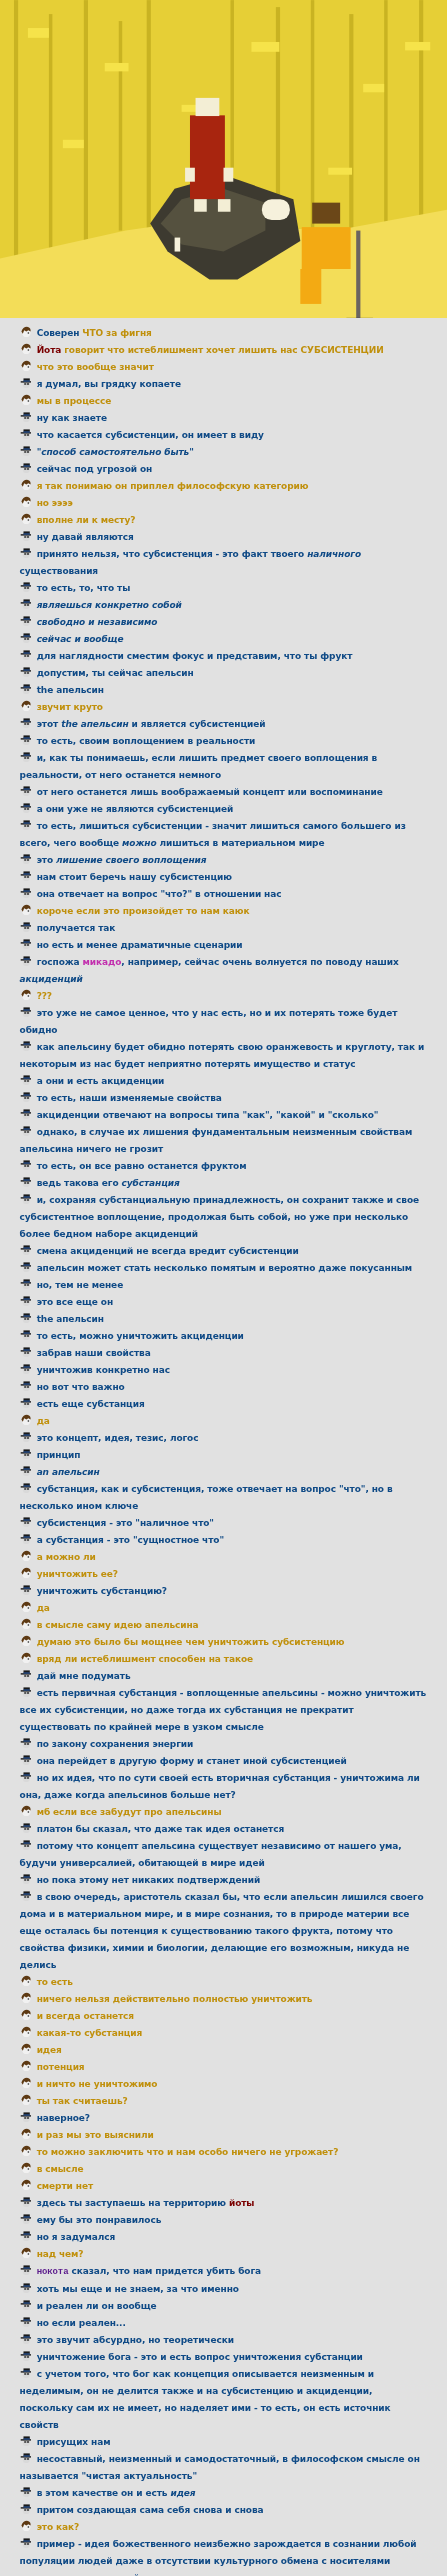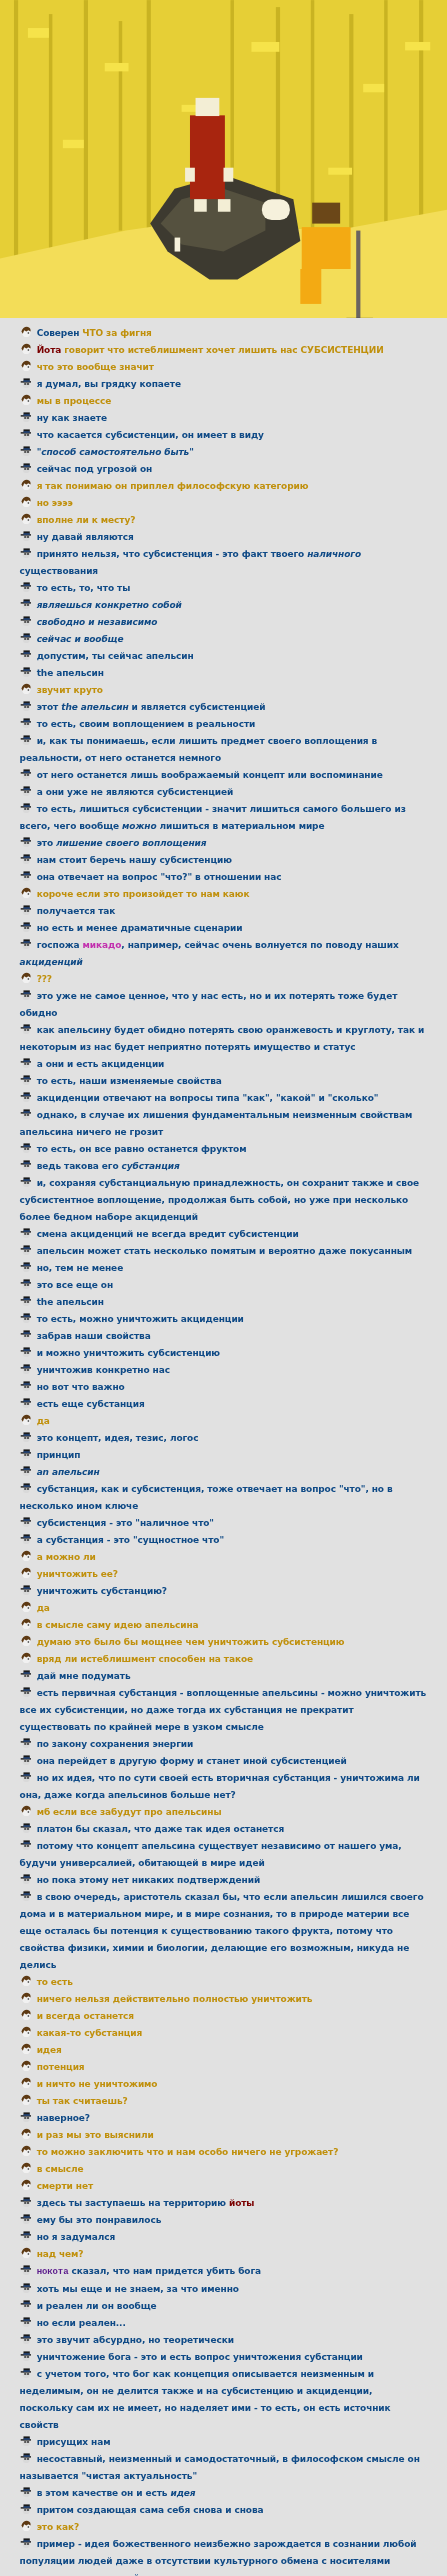--- a/index.html
+++ b/index.html
@@ -227,20 +227,30 @@
 <i class="blue">сейчас и вообще</i></div>
     <div class="line">
   <svg class="av" viewBox="0 0 16 16">
     <circle cx="9" cy="11" r="5" fill="#d9d9d9"></circle>
     <rect x="6" y="9" width="3" height="2" fill="#222"></rect>
     <rect x="10" y="9" width="3" height="2" fill="#222"></rect>
     <rect x="5" y="2" width="9" height="5" fill="#1a1a1a"></rect>
     <rect x="1" y="6" width="15" height="2" fill="#1a1a1a"></rect>
     <rect x="5" y="5" width="9" height="1.5" fill="#2a5fb0"></rect>
   </svg>
+<span class="blue">для наглядности сместим фокус и представим, что ты фрукт</span></div>
+    <div class="line">
+  <svg class="av" viewBox="0 0 16 16">
+    <circle cx="9" cy="11" r="5" fill="#d9d9d9"></circle>
+    <rect x="6" y="9" width="3" height="2" fill="#222"></rect>
+    <rect x="10" y="9" width="3" height="2" fill="#222"></rect>
+    <rect x="5" y="2" width="9" height="5" fill="#1a1a1a"></rect>
+    <rect x="1" y="6" width="15" height="2" fill="#1a1a1a"></rect>
+    <rect x="5" y="5" width="9" height="1.5" fill="#2a5fb0"></rect>
+  </svg>
 <span class="blue">допустим, ты сейчас апельсин</span></div>
     <div class="line">
   <svg class="av" viewBox="0 0 16 16">
     <circle cx="9" cy="11" r="5" fill="#d9d9d9"></circle>
     <rect x="6" y="9" width="3" height="2" fill="#222"></rect>
     <rect x="10" y="9" width="3" height="2" fill="#222"></rect>
     <rect x="5" y="2" width="9" height="5" fill="#1a1a1a"></rect>
     <rect x="1" y="6" width="15" height="2" fill="#1a1a1a"></rect>
     <rect x="5" y="5" width="9" height="1.5" fill="#2a5fb0"></rect>
   </svg>
@@ -539,30 +549,20 @@
     <div class="line">
   <svg class="av" viewBox="0 0 16 16">
     <circle cx="9" cy="11" r="5" fill="#d9d9d9"></circle>
     <rect x="6" y="9" width="3" height="2" fill="#222"></rect>
     <rect x="10" y="9" width="3" height="2" fill="#222"></rect>
     <rect x="5" y="2" width="9" height="5" fill="#1a1a1a"></rect>
     <rect x="1" y="6" width="15" height="2" fill="#1a1a1a"></rect>
     <rect x="5" y="5" width="9" height="1.5" fill="#2a5fb0"></rect>
   </svg>
 <span class="blue">забрав наши свойства</span></div>
-    <div class="line">
-  <svg class="av" viewBox="0 0 16 16">
-    <circle cx="9" cy="11" r="5" fill="#d9d9d9"></circle>
-    <rect x="6" y="9" width="3" height="2" fill="#222"></rect>
-    <rect x="10" y="9" width="3" height="2" fill="#222"></rect>
-    <rect x="5" y="2" width="9" height="5" fill="#1a1a1a"></rect>
-    <rect x="1" y="6" width="15" height="2" fill="#1a1a1a"></rect>
-    <rect x="5" y="5" width="9" height="1.5" fill="#2a5fb0"></rect>
-  </svg>
-<span class="blue">и можно уничтожить субсистенцию</span></div>
     <div class="line">
   <svg class="av" viewBox="0 0 16 16">
     <circle cx="9" cy="11" r="5" fill="#d9d9d9"></circle>
     <rect x="6" y="9" width="3" height="2" fill="#222"></rect>
     <rect x="10" y="9" width="3" height="2" fill="#222"></rect>
     <rect x="5" y="2" width="9" height="5" fill="#1a1a1a"></rect>
     <rect x="1" y="6" width="15" height="2" fill="#1a1a1a"></rect>
     <rect x="5" y="5" width="9" height="1.5" fill="#2a5fb0"></rect>
   </svg>
 <span class="blue">уничтожив конкретно нас</span></div>

